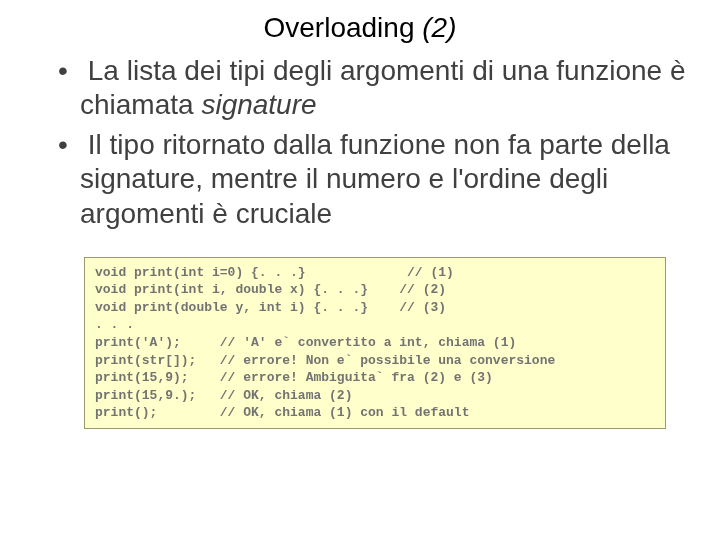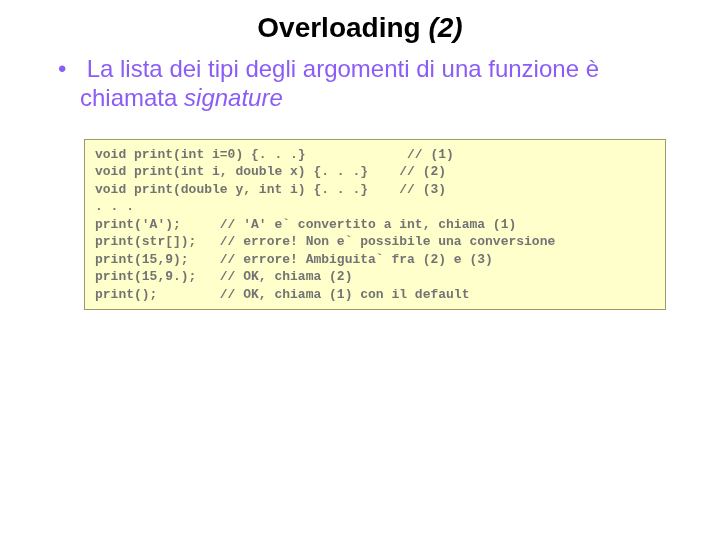--- a/index.html
+++ b/index.html
@@ -7,36 +7,36 @@
     width: 720px;
     height: 540px;
     background: #ffffff;
     font-family: Arial, Helvetica, sans-serif;
     padding: 12px 24px;
     overflow: hidden;
   }
   .title {
     text-align: center;
     font-size: 28px;
-    font-weight: bold;
+    font-weight: normal;
     margin-bottom: 10px;
   }
   .title .part2 { font-style: italic; }
   ul.bullets {
     list-style: none;
     padding-left: 0;
     margin-bottom: 26px;
   }
   ul.bullets > li {
-    font-size: 24px;
+    font-size: 28px;
     line-height: 1.22;
     margin-bottom: 6px;
     padding-left: 56px;
     text-indent: -22px;
-    color: #8b5cf6;
+    color: #404040;
   }
   ul.bullets > li::before {
     content: "•";
     display: inline-block;
     width: 22px;
     text-indent: 0;
   }
   .sig { font-style: italic; }
   .codebox {
     margin: 0 30px 0 60px;
@@ -55,20 +55,23 @@
 <body>
 
 <h1 class="title">
   <span>Overloading </span><span class="part2">(2)</span>
 </h1>
 
 <ul class="bullets">
   <li>
     <span>La lista dei tipi degli argomenti di una funzione è chiamata </span><span class="sig">signature</span><span></span>
   </li>
+  <li>
+    <span>Il tipo ritornato dalla funzione non fa parte della signature, mentre il numero e l'ordine degli argomenti è cruciale</span><span class="sig"></span><span></span>
+  </li>
 </ul>
 
 <div class="codebox">void print(int i=0) {. . .}             // (1)
 void print(int i, double x) {. . .}    // (2)
 void print(double y, int i) {. . .}    // (3)
 . . .
 print('A');     // 'A' e` convertito a int, chiama (1)
 print(str[]);   // errore! Non e` possibile una conversione
 print(15,9);    // errore! Ambiguita` fra (2) e (3)
 print(15,9.);   // OK, chiama (2)

